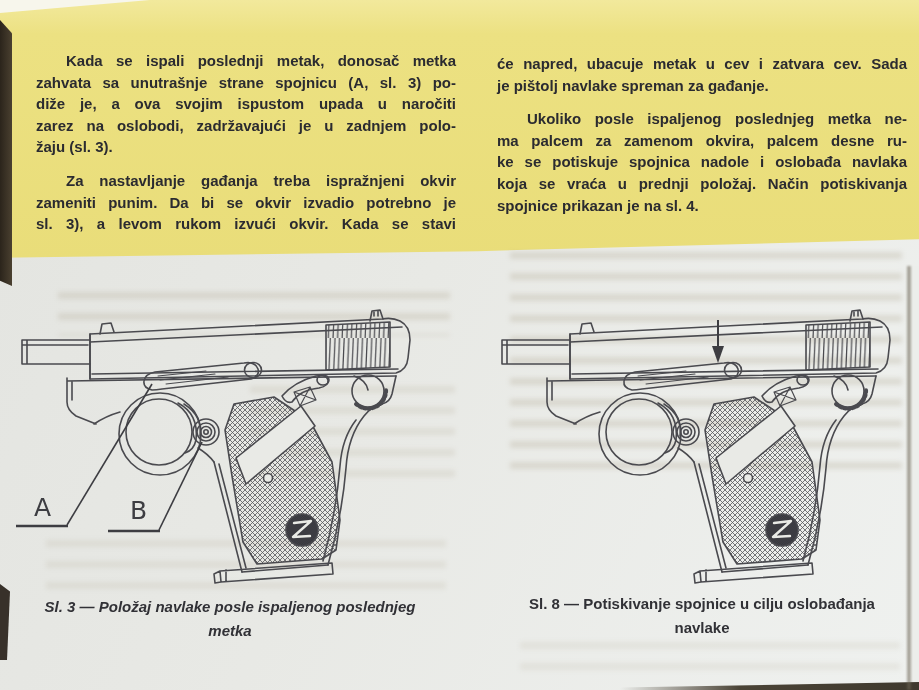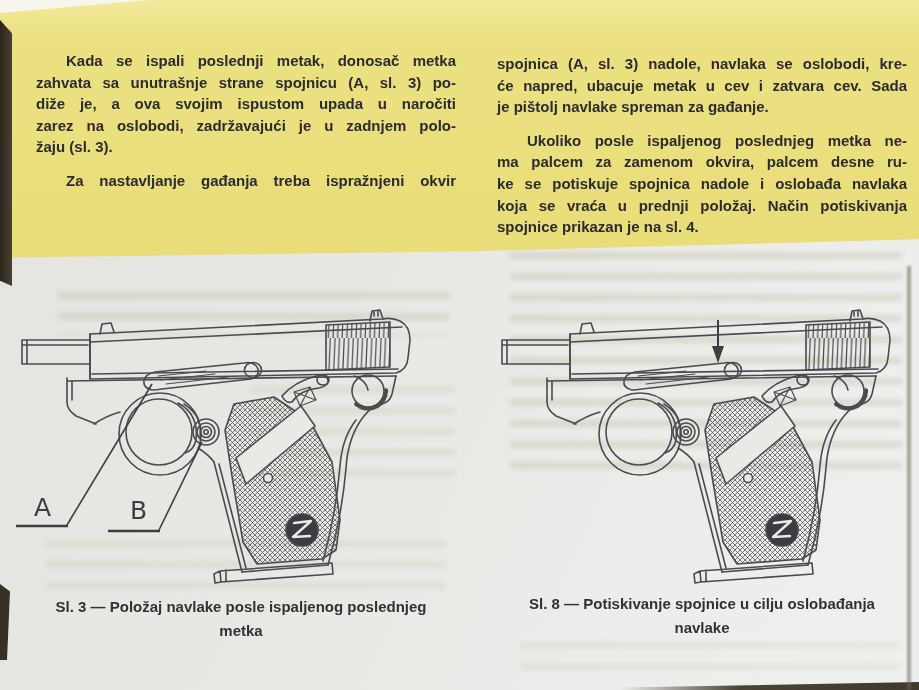--- a/index.html
+++ b/index.html
@@ -33,21 +33,21 @@
   .col{z-index:2;color:var(--ink,#2b2b30);font-weight:700;font-size:15px;line-height:21.6px;}
   .para{margin-bottom:12px;}
   .ln{white-space:nowrap;}
   .ln.fill{text-align:justify;text-align-last:justify;}
   .ln.ind{text-indent:30px;}
   .col-left{left:36px;top:50px;width:420px;}
   .col-right{left:497px;top:53px;width:410px;}
   
   .caption{z-index:2;color:#313136;font-weight:700;font-size:15px;line-height:24px;
     text-align:center;white-space:pre-line;}
-  .cap-left{left:15px;top:595px;width:452px;}
+  .cap-left{left:4px;top:595px;width:452px;font-style:italic;}
   .cap-right{left:492px;top:592px;width:420px;}
   
   .fig{z-index:2;}
   .fig-left{left:10px;top:290px;width:445px;height:300px;}
   .fig-right{left:478px;top:290px;width:435px;height:300px;}
   svg{display:block;width:100%;height:100%;}
   svg text{font-family:"DejaVu Sans",sans-serif;font-size:25px;fill:#3d3d42;}
   
   .ghost{z-index:1;opacity:.20;filter:blur(2.5px);
     background:repeating-linear-gradient(180deg,#9d9175 0 7px,rgba(0,0,0,0) 7px 21px);}
@@ -71,25 +71,26 @@
 <div class="abs col col-left">
     <div class="para">
       <div class="ln fill ind">Kada se ispali poslednji metak, donosač metka</div>
       <div class="ln fill">zahvata sa unutrašnje strane spojnicu (A, sl. 3) po-</div>
       <div class="ln fill">diže je, a ova svojim ispustom upada u naročiti</div>
       <div class="ln fill">zarez na oslobodi, zadržavajući je u zadnjem polo-</div>
       <div class="ln">žaju (sl. 3).</div>
     </div>
     <div class="para">
       <div class="ln fill ind">Za nastavljanje gađanja treba ispražnjeni okvir</div>
+      <div class="ln fill">zameniti punim. Da bi se okvir izvadio potrebno je</div>
+      <div class="ln fill">sl. 3), a levom rukom izvući okvir. Kada se stavi</div>
     </div>
   </div>
 <div class="abs col col-right">
     <div class="para">
-      <div class="ln fill">spojnica (A, sl. 3) nadole, navlaka se oslobodi, kre-</div>
       <div class="ln fill">će napred, ubacuje metak u cev i zatvara cev. Sada</div>
       <div class="ln">je pištolj navlake spreman za gađanje.</div>
     </div>
     <div class="para">
       <div class="ln fill ind">Ukoliko posle ispaljenog poslednjeg metka ne-</div>
       <div class="ln fill">ma palcem za zamenom okvira, palcem desne ru-</div>
       <div class="ln fill">ke se potiskuje spojnica nadole i oslobađa navlaka</div>
       <div class="ln fill">koja se vraća u prednji položaj. Način potiskivanja</div>
       <div class="ln">spojnice prikazan je na sl. 4.</div>
     </div>

